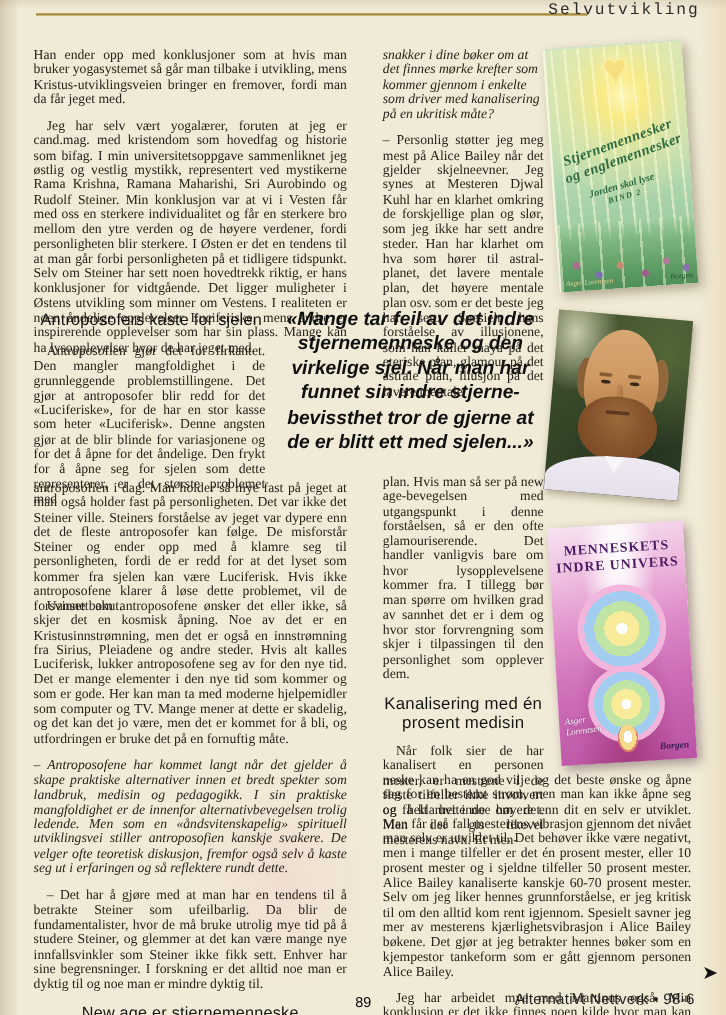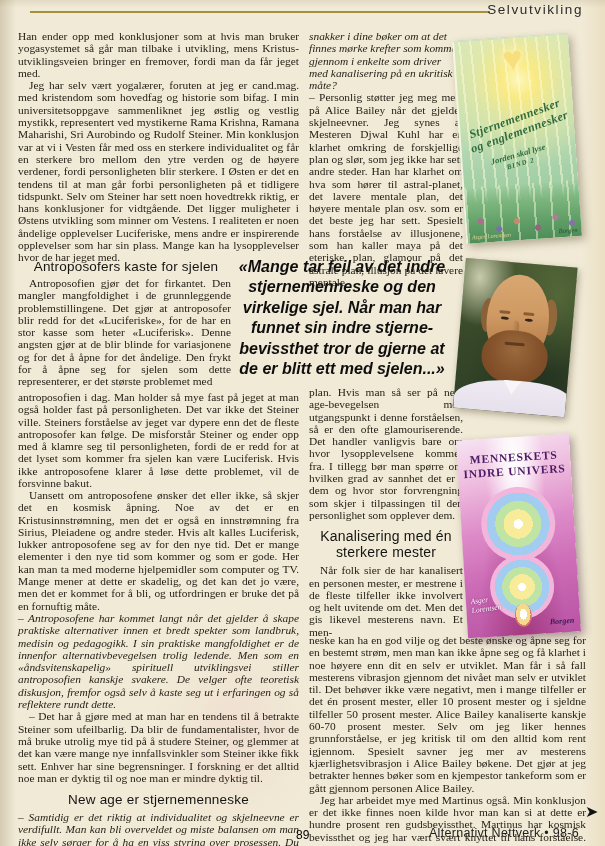--- a/index.html
+++ b/index.html
@@ -13,26 +13,26 @@
        background:linear-gradient(90deg,rgba(110,92,52,.22),rgba(110,92,52,0));}
   .edge-shade-top{position:absolute;left:0;top:0;width:605px;height:8px;pointer-events:none;
        background:linear-gradient(180deg,rgba(120,100,60,.12),rgba(120,100,60,0));}
   .pink-smudge{position:absolute;left:150px;top:640px;width:170px;height:190px;pointer-events:none;
        background:radial-gradient(ellipse at 50% 50%,rgba(232,150,175,.14),rgba(232,150,175,0) 70%);}
   .warm-right{position:absolute;right:0;top:0;width:24px;height:846px;pointer-events:none;
        background:linear-gradient(270deg,rgba(205,175,110,.18),rgba(205,175,110,0));}
 
   
   .rule{position:absolute;left:30px;top:11px;width:460px;height:1.6px;background:#a78f3e;}
-  .section-title{position:absolute;right:22px;top:2px;font-family:Liberation Sans, sans-serif;
+  .section-title{position:absolute;right:22px;top:2px;font-family:Liberation Mono, monospace;
        font-size:13.5px;letter-spacing:1.6px;color:#2b2b2b;font-weight:500;}
 
   
   .tb{position:absolute;font-size:11.4px;line-height:12.3px;text-align:justify;}
-  .tb p{margin:0;}
+  .tb p{margin:10px;}
   .ind{text-indent:11px;}
   .ital{font-style:italic;}
   h3.sans{font-family:"Liberation Sans",sans-serif;font-weight:400;font-size:13.5px;
        line-height:15px;color:#141414;text-align:center;margin:8px 0 4px;letter-spacing:.2px;}
 
   #left-1{left:18px;top:30px;width:281px;}
   #h-antro{left:18px;top:259px;width:216px;}
   #h-antro h3.sans{margin:0;}
   #p3a{left:18px;top:277px;width:213px;}
   #p3b{left:18px;top:391px;width:281px;}
@@ -186,21 +186,21 @@
 bevissthet tror de gjerne at
 de er blitt ett med sjelen...»</div>
 
   <div class="tb" id="right-1">
     <p class="ital question">snakker i dine bøker om at det finnes mørke krefter som kommer gjennom i enkelte som driver med kanalisering på en ukritisk måte?</p>
     <p>– Personlig støtter jeg meg mest på Alice Bailey når det gjelder skjelneevner. Jeg synes at Mesteren Djwal Kuhl har en klarhet omkring de forskjellige plan og slør, som jeg ikke har sett andre steder. Han har klarhet om hva som hører til astral-planet, det lavere mentale plan, det høyere mentale plan osv. som er det beste jeg har sett. Spesielt hans forståelse av illusjonene, som han kaller maya på det eteriske plan, glamour på det astrale plan, illusjon på det lavere mentale</p>
   </div>
 
   <div class="tb" id="right-2">
     <p>plan. Hvis man så ser på new age-bevegelsen med utgangspunkt i denne forståelsen, så er den ofte glamouriserende. Det handler vanligvis bare om hvor lysopplevelsene kommer fra. I tillegg bør man spørre om hvilken grad av sannhet det er i dem og hvor stor forvrengning som skjer i tilpassingen til den personlighet som opplever dem.</p>
-    <h3 class="sans">Kanalisering med én sterkere mester</h3>
+    <h3 class="sans">Kanalisering med én prosent medisin</h3>
     <p class="ind">Når folk sier de har kanalisert en personen mester, er mestrene i de fleste tilfeller ikke involvert og helt uvitende om det. Men det gis likevel mesterens navn. Et men-</p>
   </div>
 
   <div class="tb" id="right-3">
     <p>neske kan ha en god vilje og det beste ønske og åpne seg for en bestemt strøm, men man kan ikke åpne seg og få klarhet i noe høyere enn dit en selv er utviklet. Man får i så fall mesterens vibrasjon gjennom det nivået man selv er utviklet til. Det behøver ikke være negativt, men i mange tilfeller er det én prosent mester, eller 10 prosent mester og i sjeldne tilfeller 50 prosent mester. Alice Bailey kanaliserte kanskje 60-70 prosent mester. Selv om jeg liker hennes grunnforståelse, er jeg kritisk til om den alltid kom rent igjennom. Spesielt savner jeg mer av mesterens kjærlighetsvibrasjon i Alice Bailey bøkene. Det gjør at jeg betrakter hennes bøker som en kjempestor tankeform som er gått gjennom personen Alice Bailey.</p>
     <p class="ind">Jeg har arbeidet mye med Martinus også. Min konklusjon er det ikke finnes noen kilde hvor man kan si at dette er hundre prosent ren gudsbevissthet. Martinus har kosmisk bevissthet og jeg har vært svært knyttet til hans forståelse. Da jeg var</p>
   </div>
 
   <div class="book-y">
     <div class="by-rays"></div>

